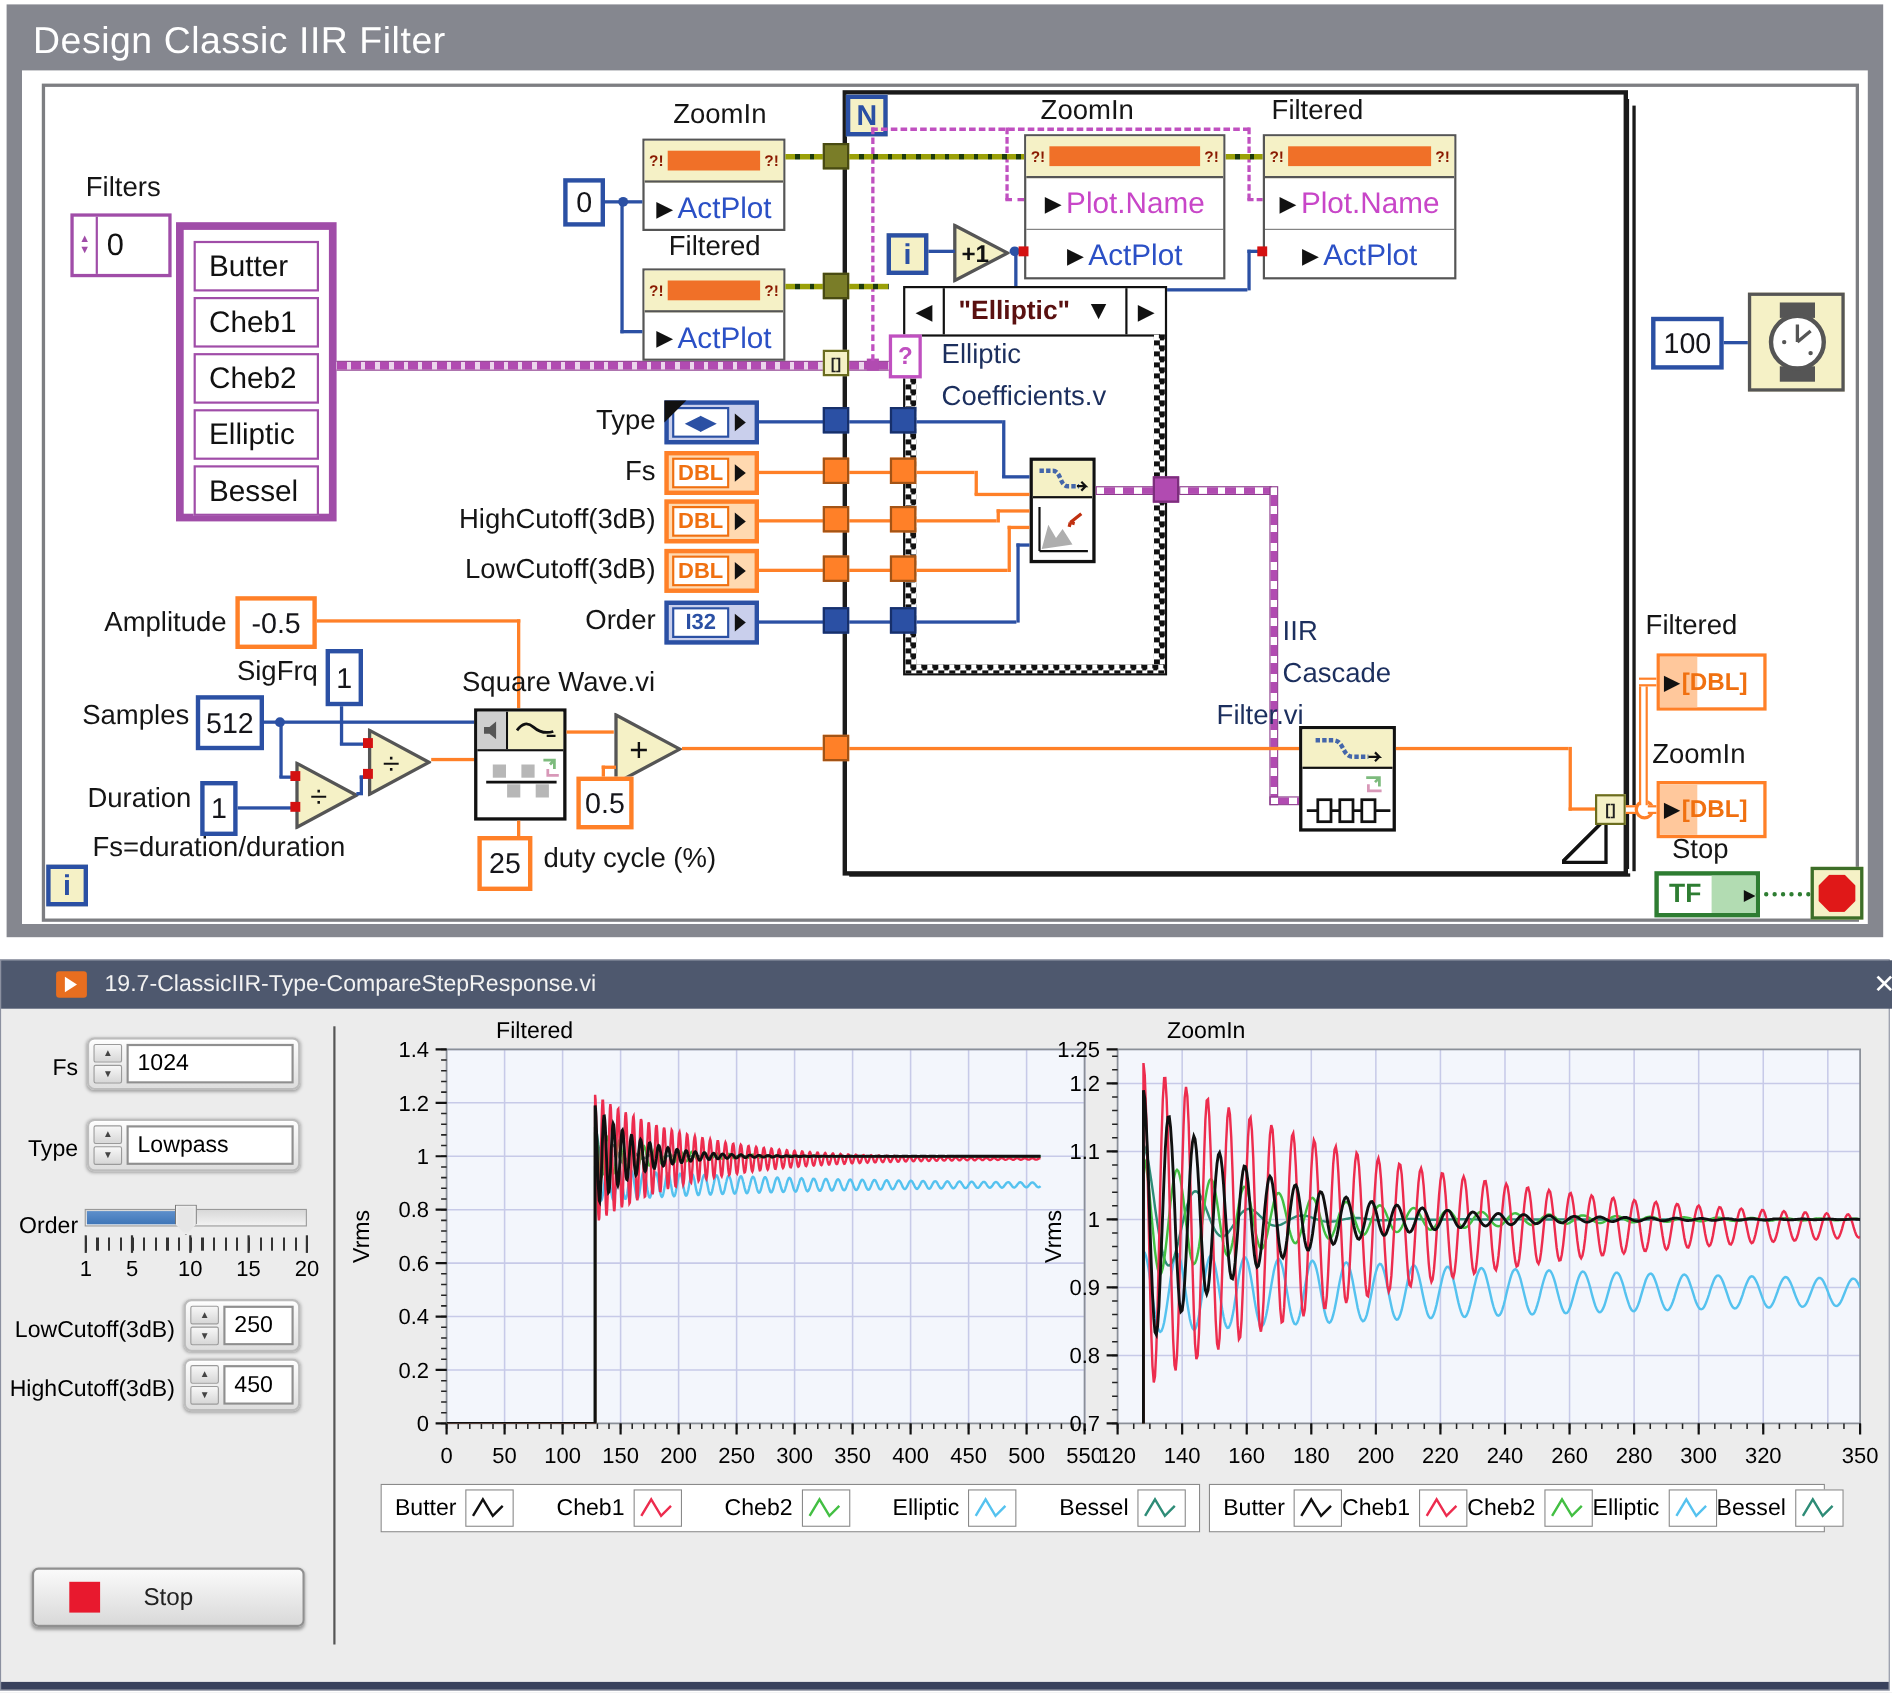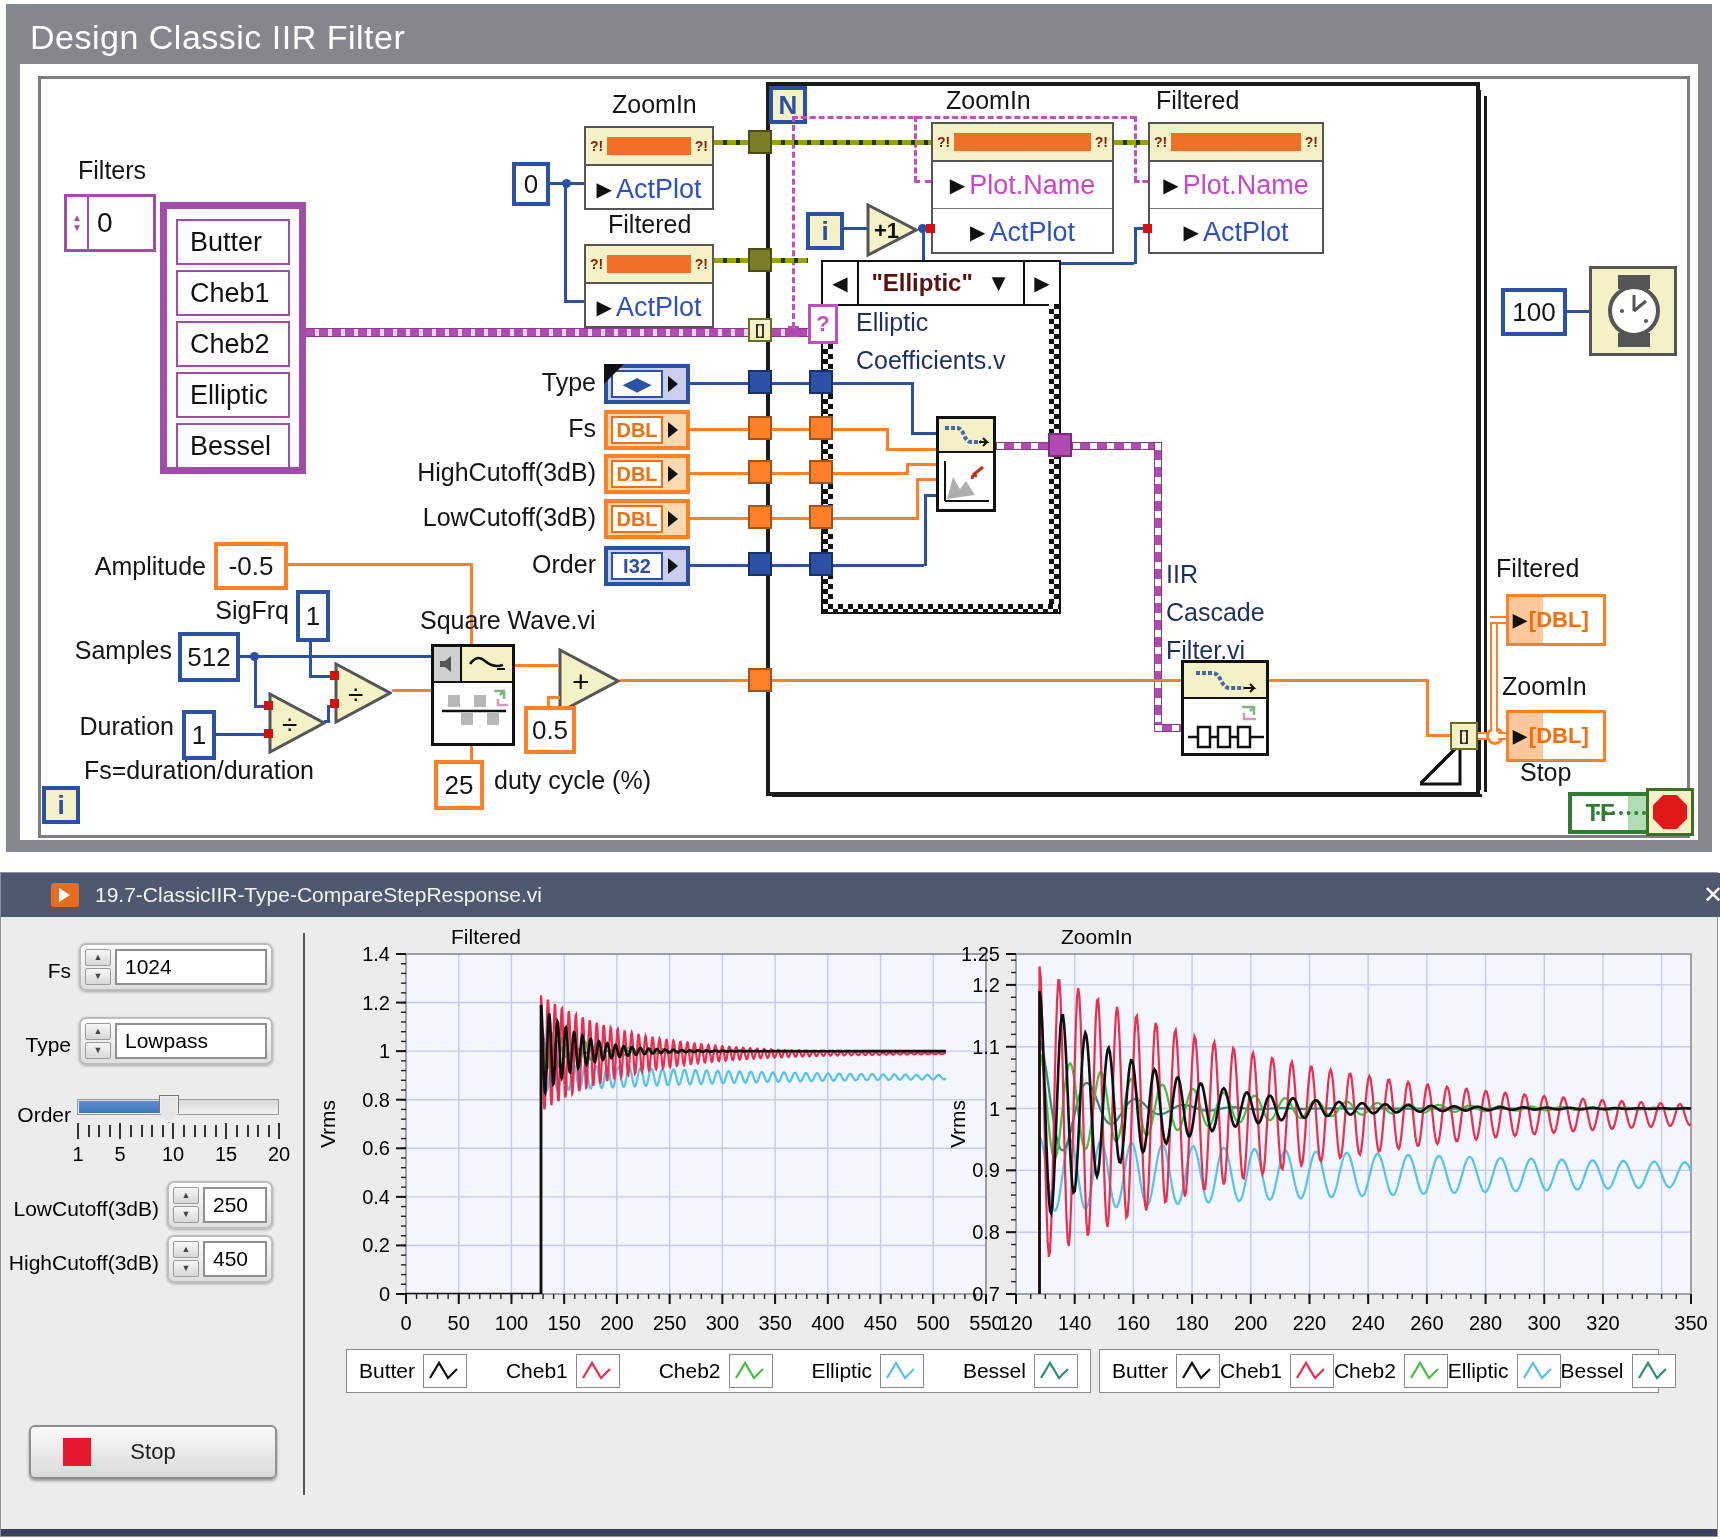--- a/index.html
+++ b/index.html
@@ -472,21 +472,21 @@
         <span>0.5</span>
       </div>
     <div class="wv orange" style="left:527px;top:632px;height:10px;"></div>
     <div class="wh orange" style="left:527px;top:632px;width:13px;"></div>
     <div class="wh orange" style="left:600px;top:615px;width:128px;"></div>
     <div class="tun torange" style="left:728px;top:604px;"></div>
     <div class="wh orange" style="left:752px;top:615px;width:409px;"></div>
 
     <div class="dlbl navy" style="left:1146px;top:496px;">IIR</div>
     <div class="dlbl navy" style="left:1146px;top:534px;">Cascade</div>
-    <div class="dlbl navy" style="left:1146px;top:572px;text-align:right;">Filter.vi</div>
+    <div class="dlbl navy" style="left:1086px;top:572px;text-align:right;">Filter.vi</div>
     <div class="subvi" style="left:1161px;top:596px;width:88px;height:96px;">
       <div class="hd" style="height:34px;">
         <svg width="70" height="28">
             <path d="M6,7 h16 c10,0 8,15 18,15 h14" fill="none" stroke="#4466aa" stroke-width="4" stroke-dasharray="4,2"></path>
             <path d="M54,22 h10 l-4,-4 m4,4 l-4,4" stroke="#111" stroke-width="2" fill="none"></path>
           </svg>
       </div>
       <div style="position:relative;">
         <svg width="84" height="56">
           <path d="M58,8 h12 v8 m0,-8 l-4,4" stroke="#7dbb7d" stroke-width="2.5" fill="none"></path>
@@ -522,21 +522,21 @@
     <div class="dlbl" style="left:1482px;top:608px;">ZoomIn</div>
     <div class="ind-arr" style="left:1486px;top:646px;width:100px;height:52px;">
       <div class="peach"></div>
       <div class="txt">
           <span class="ar">▶</span>
           <span>[DBL]</span>
         </div>
     </div>
 
     <div class="dlbl" style="left:1500px;top:694px;">Stop</div>
-    <div class="tf" style="left:1548px;top:728px;width:111px;height:42px;">
+    <div class="tf" style="left:1484px;top:728px;width:96px;height:42px;">
       <div class="t">TF</div>
       <div class="g">
           <span style="font-size:14px;color:#111;">▶</span>
         </div>
     </div>
     <div class="wh gdot" style="left:1576px;top:747px;width:50px;"></div>
     <div class="stop-term" style="left:1626px;top:724px;width:48px;height:48px;">
       <div class="octagon"></div>
     </div>
 

